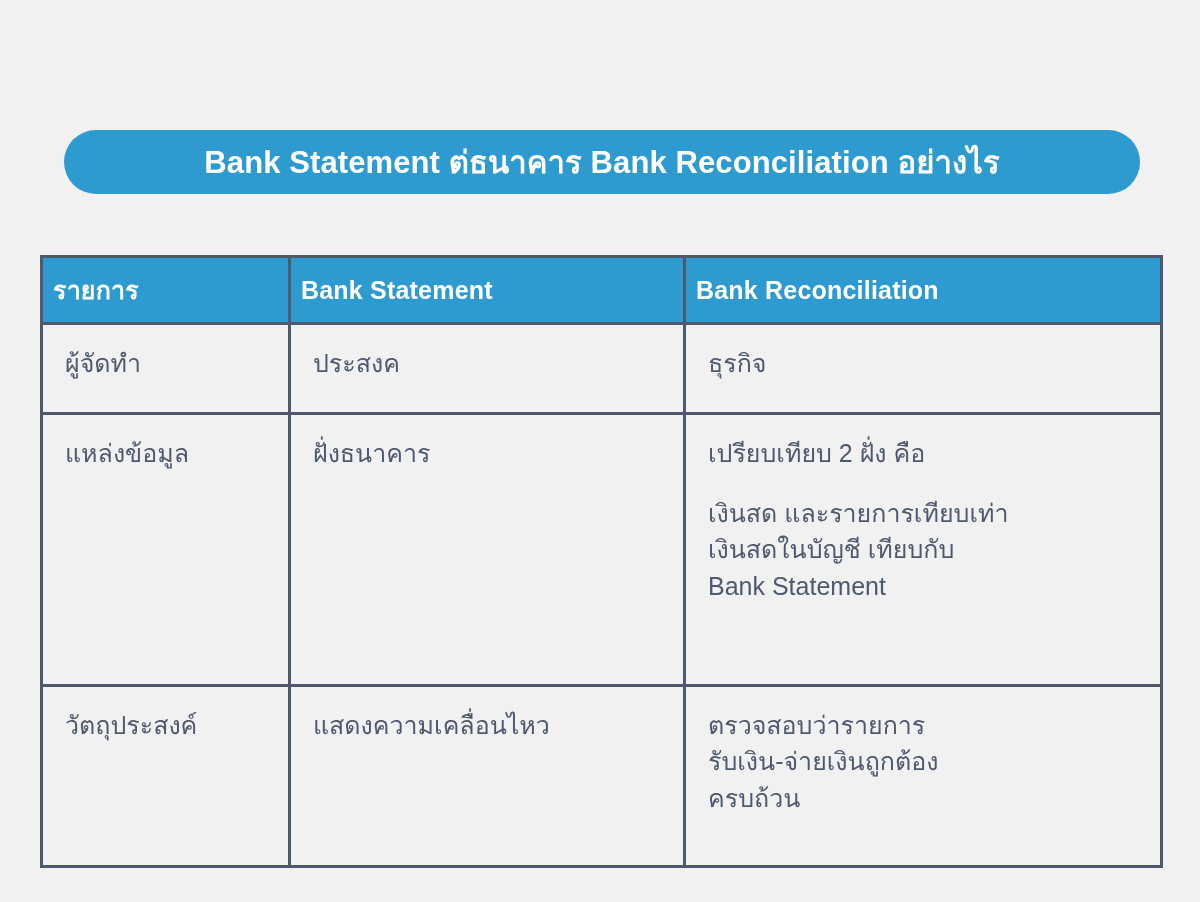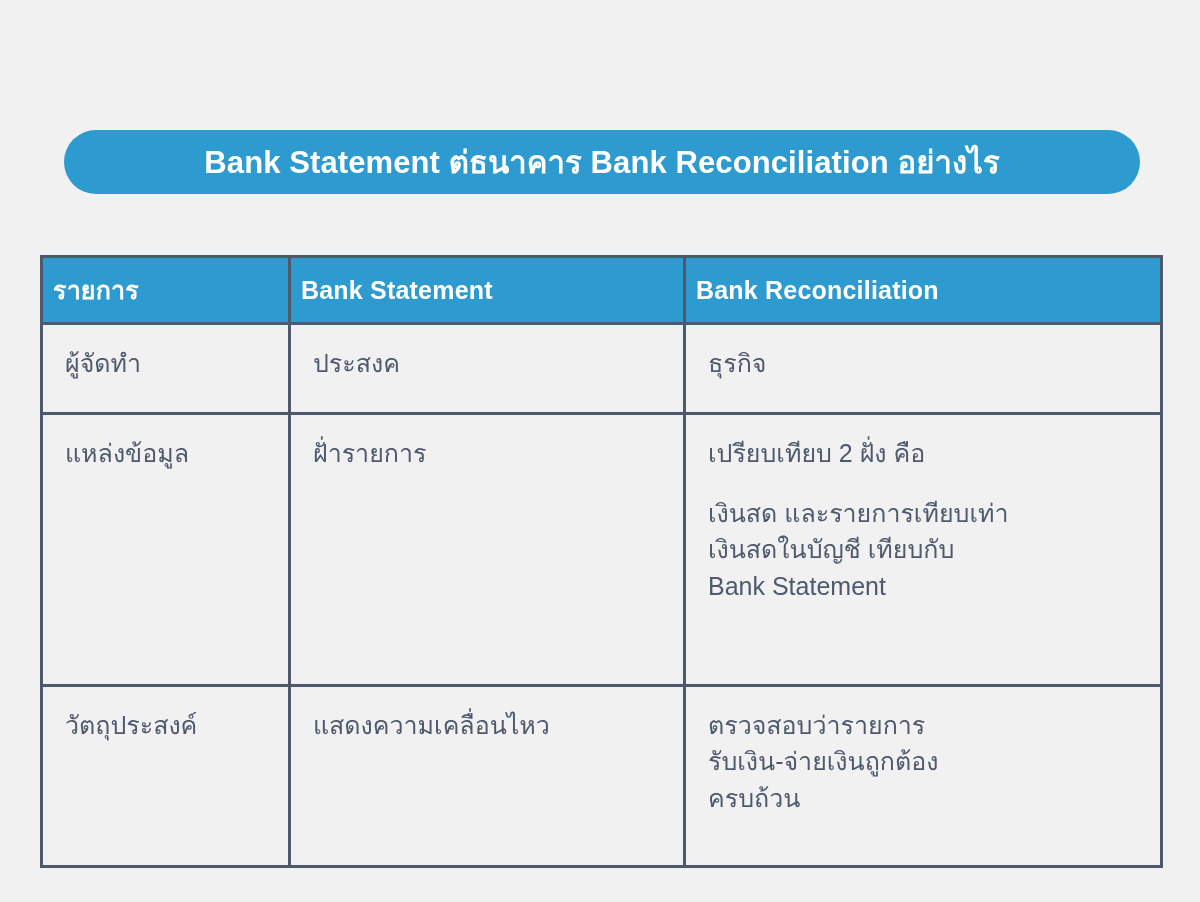--- a/index.html
+++ b/index.html
@@ -149,21 +149,21 @@
             <p>ประสงค</p>
           </td>
         <td class="cell-lines">
             <p>ธุรกิจ</p>
           </td>
       </tr>
 
       <tr class="row-2">
         <td>แหล่งข้อมูล</td>
         <td class="cell-lines">
-            <p>ฝั่ารายการ</p>
+            <p>ฝั่งธนาคาร</p>
           </td>
         <td class="cell-lines">
             <p>เปรียบเทียบ 2 ฝั่ง คือ</p>
             <p class="spacer"></p>
             <p>เงินสด และรายการเทียบเท่า</p>
             <p>เงินสดในบัญชี เทียบกับ</p>
             <p>Bank Statement</p>
           </td>
       </tr>
 

